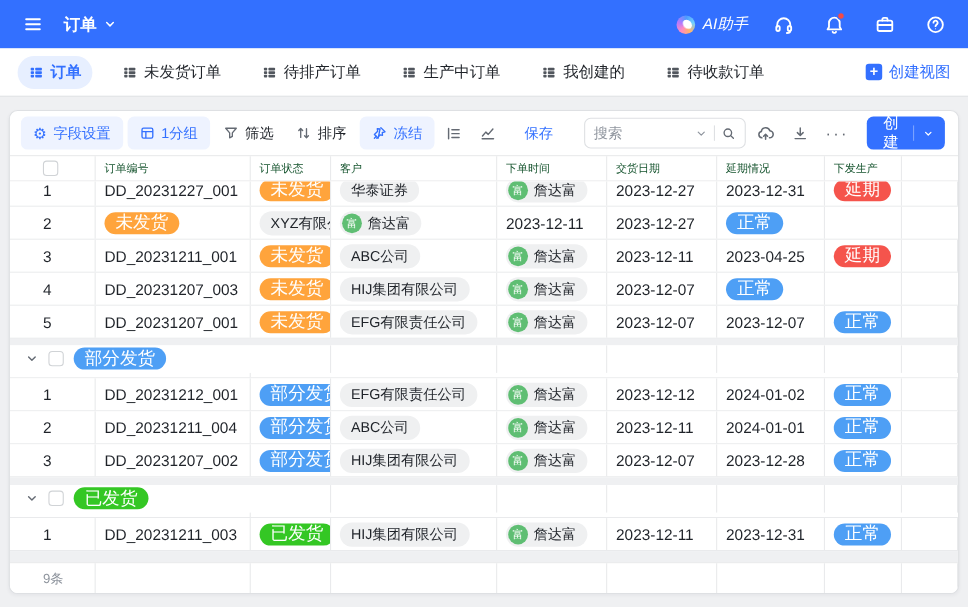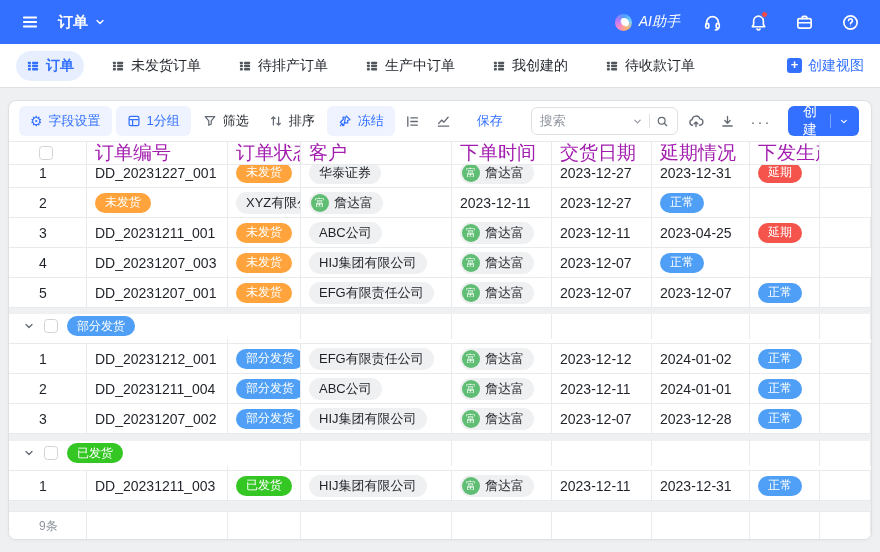--- a/index.html
+++ b/index.html
@@ -51,32 +51,32 @@
   .more-dots { font-size:15px; letter-spacing:2px; color:#646a73; padding:0 6px; cursor:pointer; }
   .create-btn { margin-left:6px; height:30px; background:#3370ff; color:#fff; border:none; border-radius:6px;
                 display:flex; align-items:center; gap:8px; padding:0 10px; font-size:14px; cursor:pointer; font-family:inherit; }
   .create-btn .bdiv { width:1px; height:14px; background:rgba(255,255,255,.35); }
 
   
   .grid { display:grid; grid-template-columns:78px 141px 73px 151px 100px 100px 98px 70px minmax(40px,1fr); }
   .gh-grid { display:grid; grid-template-columns:219px 73px 151px 100px 100px 98px 70px minmax(40px,1fr); }
   .cell { display:flex; align-items:center; padding:0 8px; border-right:1px solid #e9eaec; overflow:hidden; white-space:nowrap; }
   .thead { height:24px; border-top:1px solid #e9eaec; border-bottom:1px solid #e9eaec; }
-  .thead .cell { font-size:19px; color:#a21caf;text-align:center; }
+  .thead .cell { font-size:10px; color:#14532d;text-align:center; }
   .rownum-cell { padding-left:30px; font-size:12px; color:#8f959e; }
   .check-cell { padding-left:30px; }
   .checkbox { width:14px; height:14px; border:1.5px solid #d0d3d6; border-radius:3.5px; background:#fff; cursor:pointer; flex:none; }
   .tbody { overflow:hidden; }
   .row { height:30px; border-bottom:1px solid #e9eaec; background:#fff; }
   .row .cell { font-size:14px; color:#1f2329; }
   .gap { background:#eff0f2; }
   .grouprow { height:30px; border-bottom:1px solid #e9eaec; background:#fff; }
   .gh-first { display:flex; align-items:center; gap:9px; padding:0 8px 0 14px; overflow:hidden; }
   .chev { color:#646a73; cursor:pointer; display:flex; }
-  .badge { height:20px; padding:0 10px; border-radius:10px; color:#fff; font-size:12px; display:inline-flex; align-items:center; flex:none; }
+  .badge { height:20px; padding:0 10px; border-radius:10px; color:#fff; font-size:16px; display:inline-flex; align-items:center; flex:none; }
   .tag { height:22px; padding:0 10px; border-radius:11px; background:#eff0f1; font-size:13px; color:#1f2329; display:inline-flex; align-items:center; }
   .person { height:22px; padding:0 10px 0 2px; border-radius:11px; background:#eff0f1; display:inline-flex; align-items:center; gap:5px; font-size:13px; }
   .avatar { width:18px; height:18px; border-radius:50%; color:#fff; font-size:10px; display:flex; align-items:center; justify-content:center; flex:none; }
   .tfoot { height:30px; border-top:1px solid #e9eaec; background:#fff; }
   .tfoot .cell { font-size:12px; color:#8f959e; }
 </style>
 </head>
 <body>
 
 <div class="topbar">

